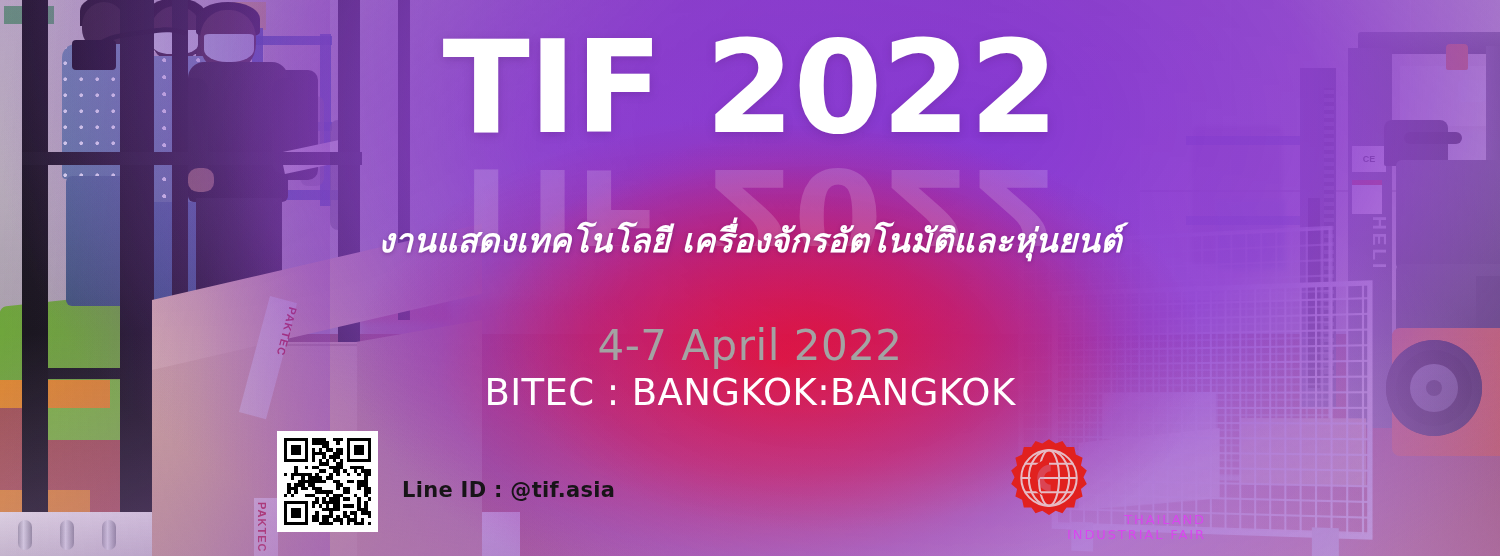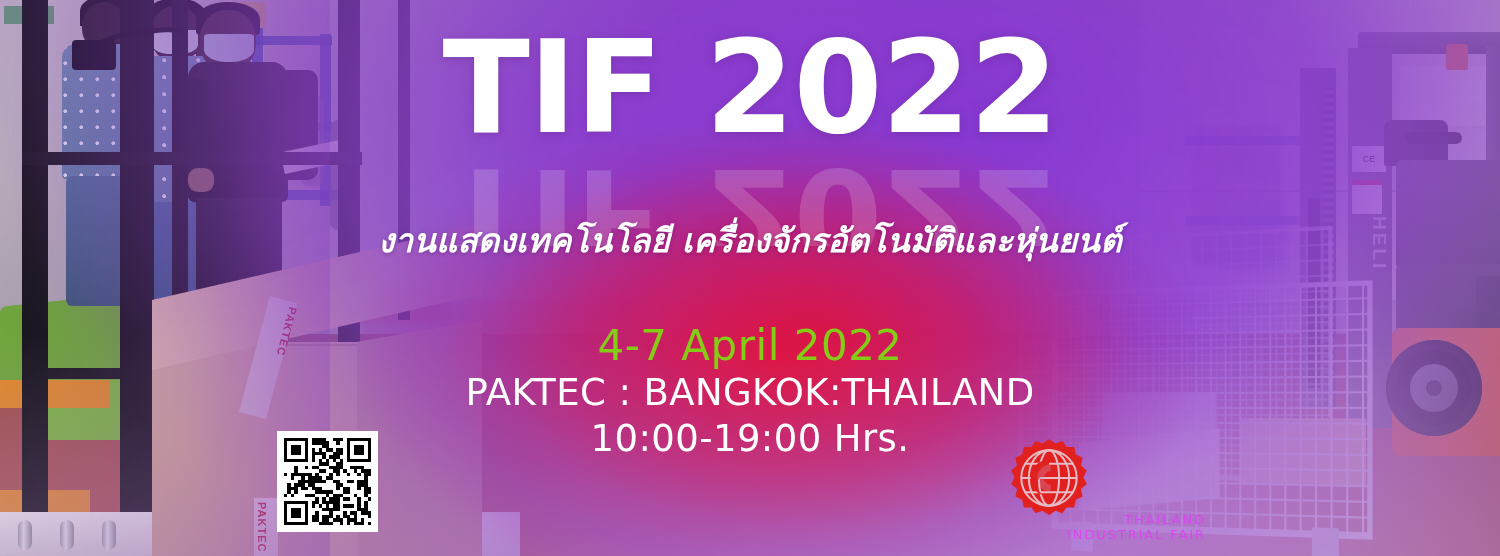--- a/index.html
+++ b/index.html
@@ -289,21 +289,21 @@
     text-shadow:0 1px 4px rgba(60,10,80,.35);
     font-style:italic;
   }
   .thai-line.l2{ font-size:34px; }
 
   .info-wrap{
     position:absolute; left:0; top:322px; width:100%; text-align:center;
     pointer-events:none;
   }
   .info-date{
-    color:#84cc16; font-size:42px; line-height:1.12; font-weight:normal;
+    color:#a3a3a3; font-size:42px; line-height:1.12; font-weight:normal;
     font-family:"DejaVu Sans","Liberation Sans",sans-serif;
     letter-spacing:.5px;
   }
   .info-venue{
     color:#fff; font-size:37px; line-height:1.28; font-weight:normal;
     font-family:"DejaVu Sans","Liberation Sans",sans-serif;
     letter-spacing:.4px;
   }
   .info-hours{
     color:#fff; font-size:37px; line-height:1.25; font-weight:normal;
@@ -501,22 +501,21 @@
   <div class="title-wrap">
     <div class="title">TIF 2022</div>
   </div>
 
   <div class="thai-wrap">
     <div class="thai-line l1">งานแสดงเทคโนโลยี เครื่องจักรอัตโนมัติและหุ่นยนต์</div>
   </div>
 
   <div class="info-wrap">
     <div class="info-date">4-7 April 2022</div>
-    <div class="info-venue">PAKTEC : BANGKOK:THAILAND</div>
-    <div class="info-hours">10:00-19:00 Hrs.</div>
+    <div class="info-venue">BITEC : BANGKOK:BANGKOK</div>
   </div>
 
   <div class="qr-box">
     <div class="qr-grid" id="qr">
         <i class="on"></i>
         <i class="on"></i>
         <i class="on"></i>
         <i class="on"></i>
         <i class="on"></i>
         <i class="on"></i>
@@ -1135,20 +1134,21 @@
         <i class="on"></i>
         <i></i>
         <i class="on"></i>
         <i class="on"></i>
         <i class="on"></i>
         <i></i>
         <i class="on"></i>
       </div>
   </div>
 
+  <div class="line-id">Line ID : @tif.asia</div>
 
   <div class="logo">
     <div class="logo-mark">
       <svg viewBox="0 0 100 100" width="86" height="84" aria-hidden="true">
         <g fill="#e1211f">
 
           <path d="M50 4 L58 9 L66 6 L71 13 L80 13 L82 22 L90 26 L88 35 L95 41 L91 49
                    L95 57 L88 63 L90 72 L82 76 L80 85 L71 85 L66 92 L58 89 L50 94
                    L42 89 L34 92 L29 85 L20 85 L18 76 L10 72 L12 63 L5 57 L9 49
                    L5 41 L12 35 L10 26 L18 22 L20 13 L29 13 L34 6 L42 9 Z"></path>

